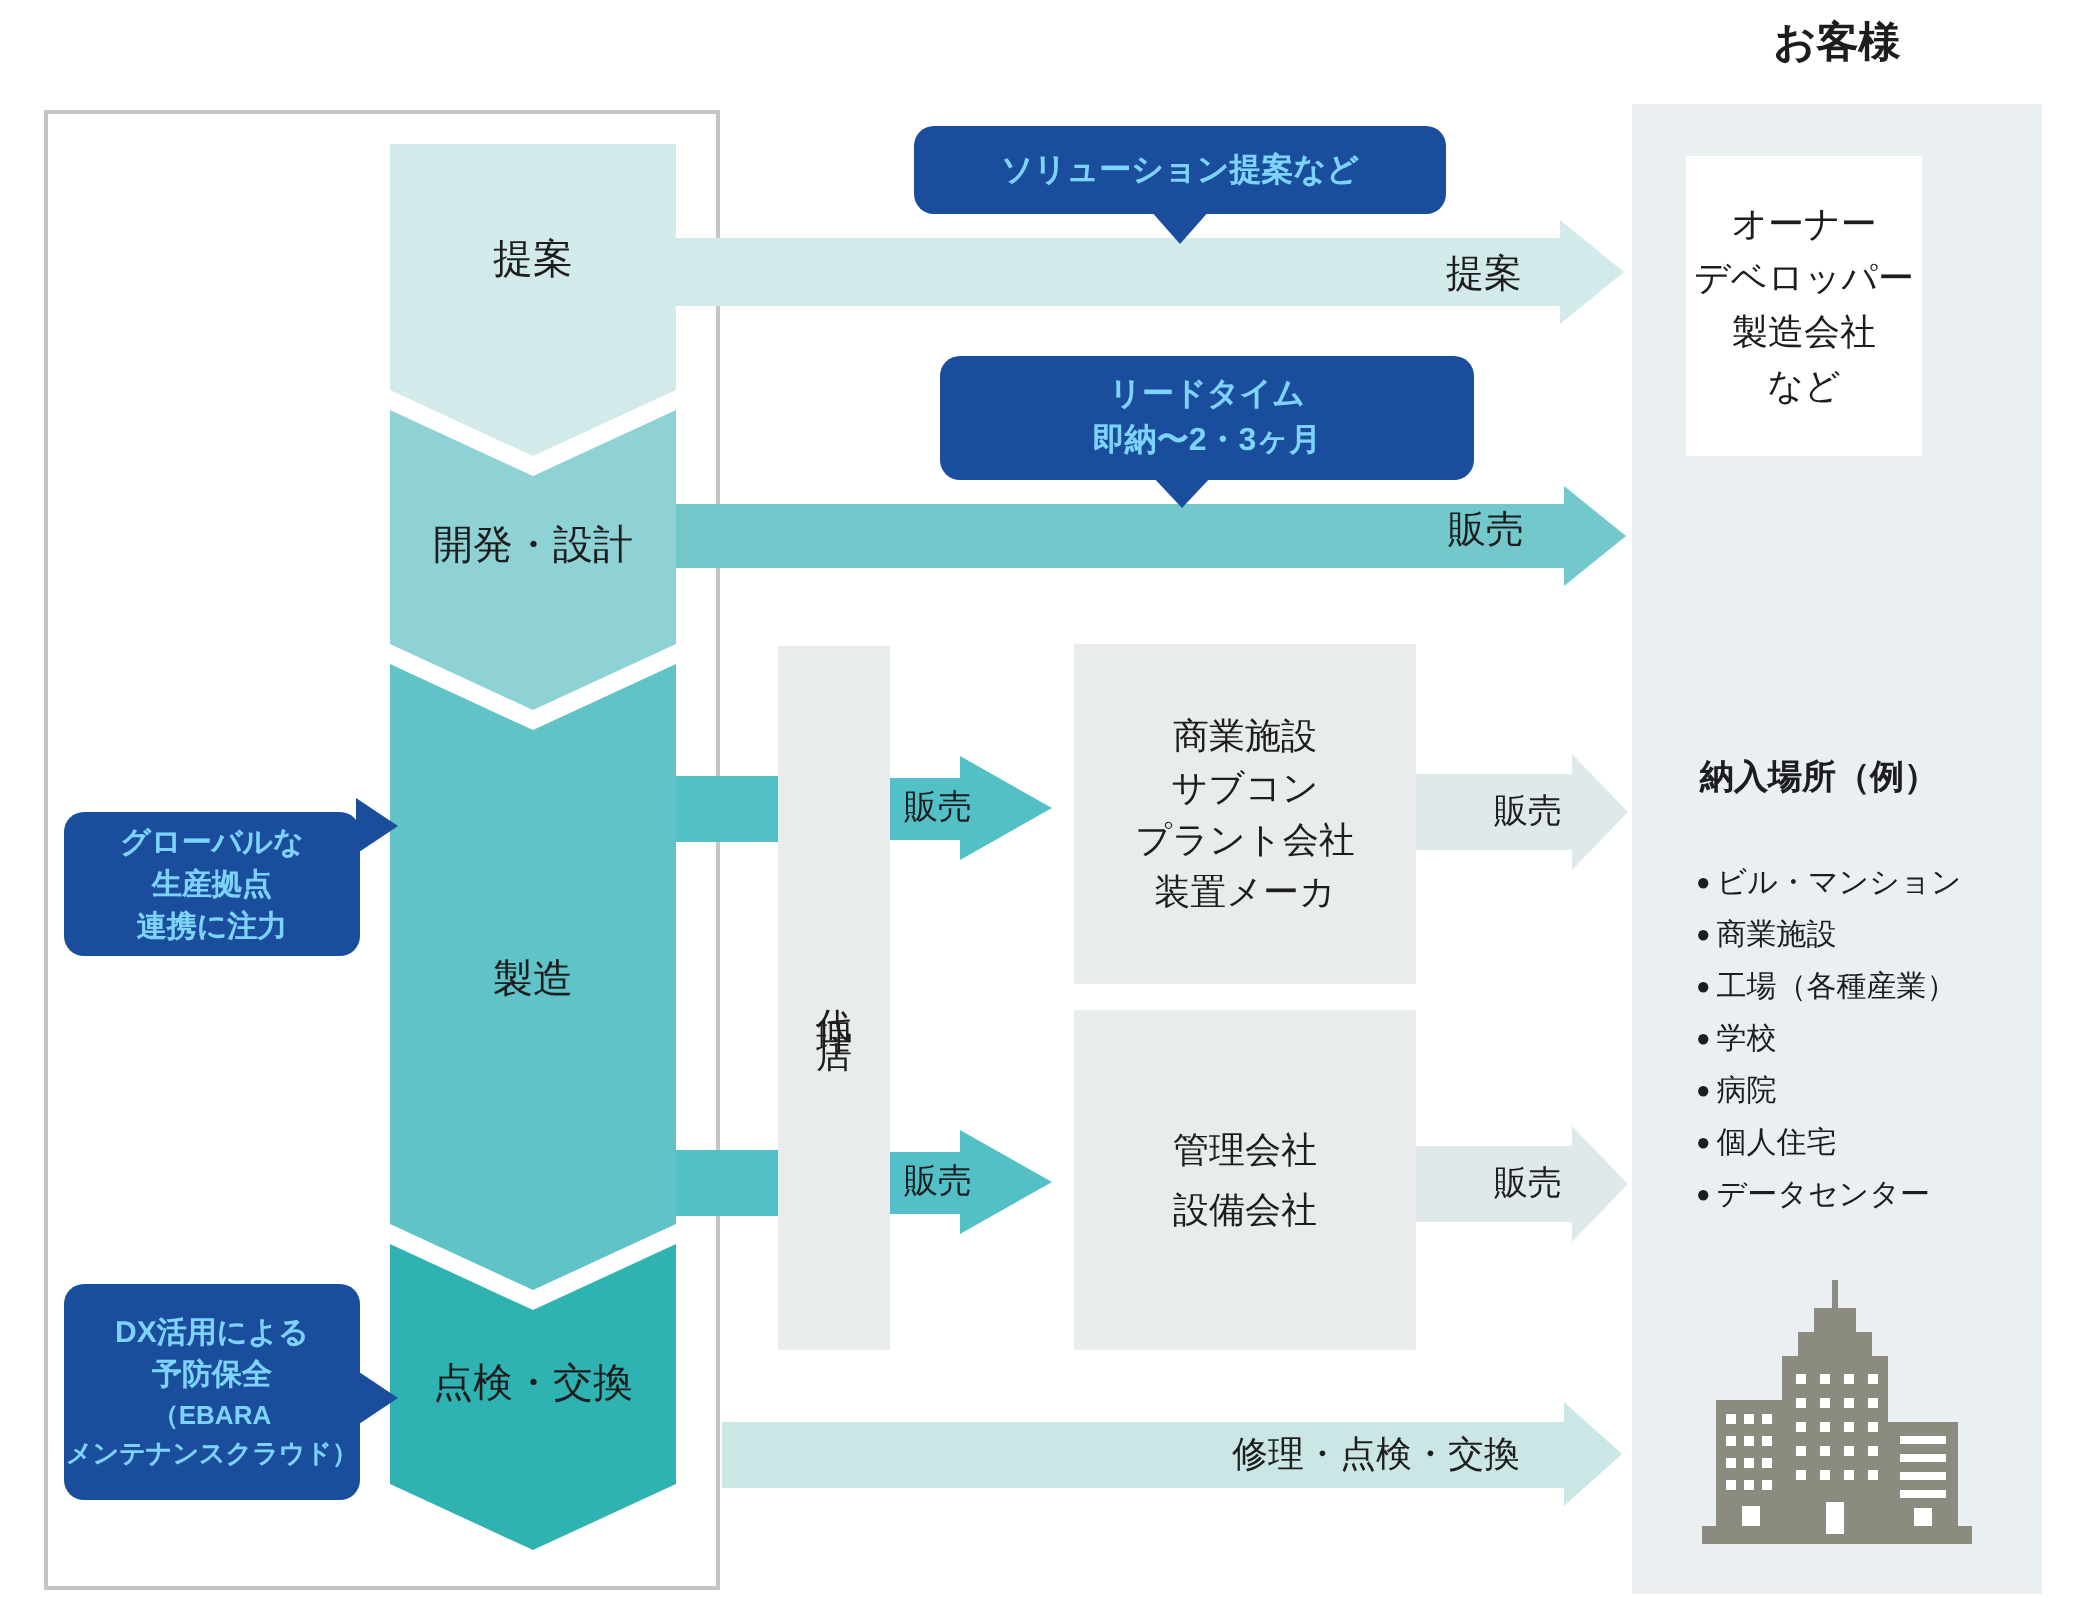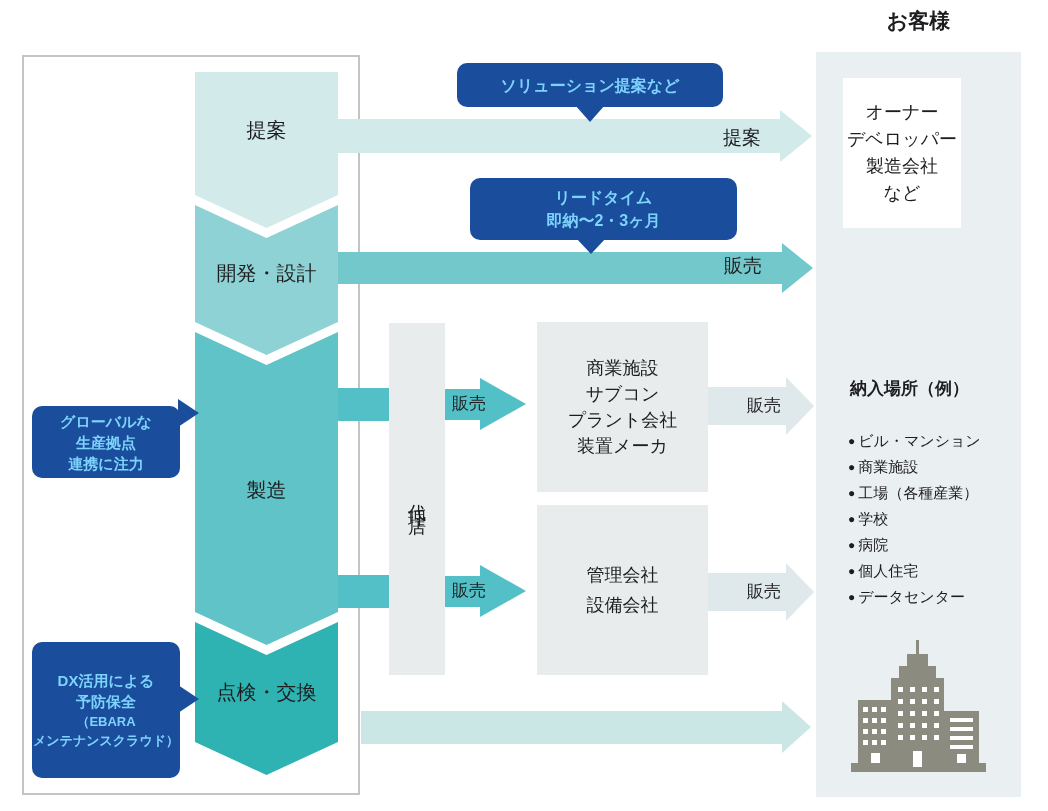--- a/index.html
+++ b/index.html
@@ -37,21 +37,21 @@
   
   .callout{background:#1a4d9c;border-radius:10px;color:#7dd3fc;z-index:5;
     display:flex;flex-direction:column;align-items:center;justify-content:center;
     text-align:center;font-weight:700;}
   .callout .c-line{font-size:16px;line-height:23px;}
   .callout.small-box .c-line{font-size:15px;line-height:21px;}
   .callout.small-box .c-line.fine{font-size:13px;line-height:19px;}
   .co-solution{left:457px;top:63px;width:266px;height:44px;}
   .co-leadtime{left:458px;top:178px;width:267px;height:62px;margin-left:12px;}
   .co-global{left:32px;top:368px;width:148px;height:72px;margin-top:38px;}
-  .co-dx{left:32px;top:642px;width:148px;height:136px;}
+  .co-dx{left:32px;top:642px;width:148px;height:108px;}
 
   
   .delivery-heading{left:850px;top:377px;width:160px;font-size:17px;font-weight:600;z-index:6;}
   .delivery-list{left:848px;top:428px;z-index:6;}
   .delivery-item{display:flex;align-items:center;height:26px;font-size:15px;font-weight:500;}
   .bullet{font-size:12px;margin-right:3px;line-height:26px;}
 
   .building{left:848px;top:637px;z-index:4;}
 </style>
 </head>
@@ -113,20 +113,21 @@
     <div class="c-line fine nowrap">（EBARA</div>
     <div class="c-line fine nowrap">メンテナンスクラウド）</div>
   </div>
 
   <div class="abs arrow-label nowrap" style="left:702px;top:126px;width:80px;">提案</div>
   <div class="abs arrow-label nowrap" style="left:703px;top:254px;width:80px;">販売</div>
   <div class="abs arrow-label small nowrap" style="left:446px;top:393px;width:46px;">販売</div>
   <div class="abs arrow-label small nowrap" style="left:446px;top:580px;width:46px;">販売</div>
   <div class="abs arrow-label small nowrap" style="left:727px;top:395px;width:74px;">販売</div>
   <div class="abs arrow-label small nowrap" style="left:727px;top:581px;width:74px;">販売</div>
+  <div class="abs arrow-label repair nowrap" style="left:581px;top:716px;width:214px;">修理・点検・交換</div>
 
   <div class="abs gray-box agency">
     <div class="vertical-text">代理店</div>
   </div>
   <div class="abs gray-box contractors">
     <div class="box-text">
       <div class="nowrap">商業施設</div>
       <div class="nowrap">サブコン</div>
       <div class="nowrap">プラント会社</div>
       <div class="nowrap">装置メーカ</div>

